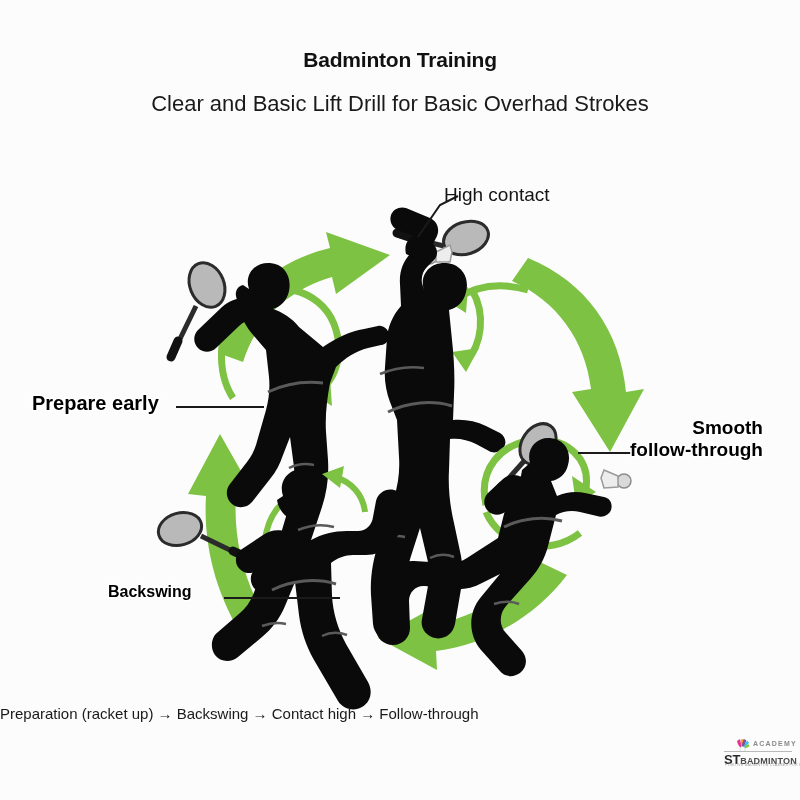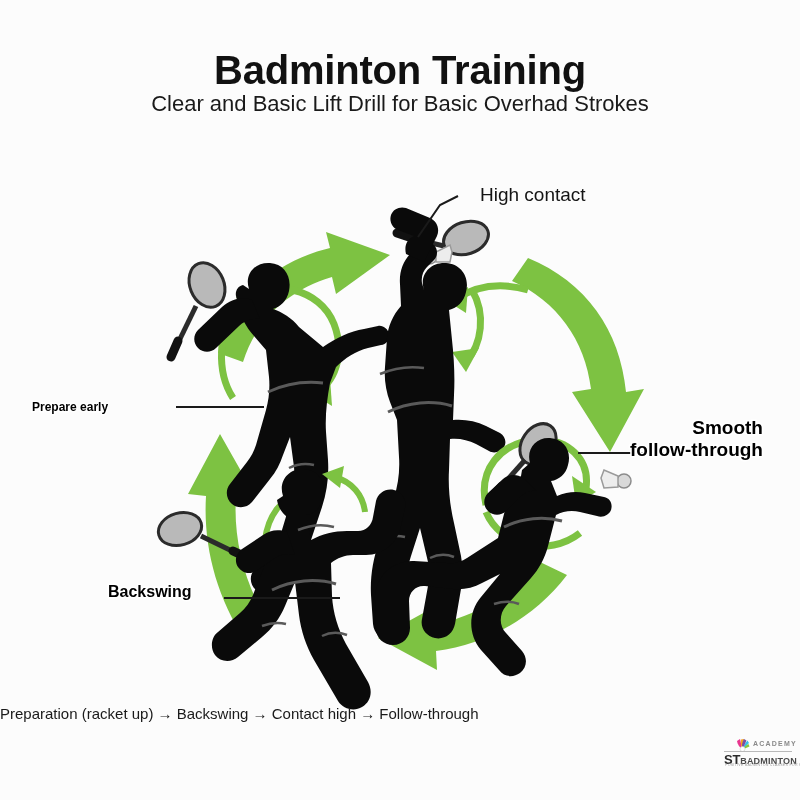--- a/index.html
+++ b/index.html
@@ -17,21 +17,21 @@
     -webkit-font-smoothing: antialiased;
   }
 
   
   #title {
     position: absolute;
     top: 48px;
     left: 0;
     width: 800px;
     text-align: center;
-    font-size: 40px;
+    font-size: 21px;
     font-weight: bold;
     color: #111111;
     letter-spacing: -0.2px;
   }
   #subtitle {
     position: absolute;
     top: 91px;
     left: 0;
     width: 800px;
     text-align: center;
@@ -57,31 +57,30 @@
     font-weight: bold;
     color: #000000;
     line-height: 1.14;
     white-space: nowrap;
   }
   .callout.outlined {
     -webkit-text-stroke: 3.2px #ffffff;
     paint-order: stroke fill;
   }
   #label-high-contact {
-    left: 480px;
+    left: 444px;
     top: 184px;
     font-size: 19px;
     font-weight: normal;
     color: #141414;
   }
   #label-prepare-early {
     left: 32px;
     top: 392px;
-    font-size: 12px;
-    margin-top: 9px;
+    font-size: 20px;
   }
   #label-smooth {
     left: 630px;
     top: 417px;
     font-size: 19px;
     text-align: right;
   }
   #label-backswing {
     left: 108px;
     top: 583px;

